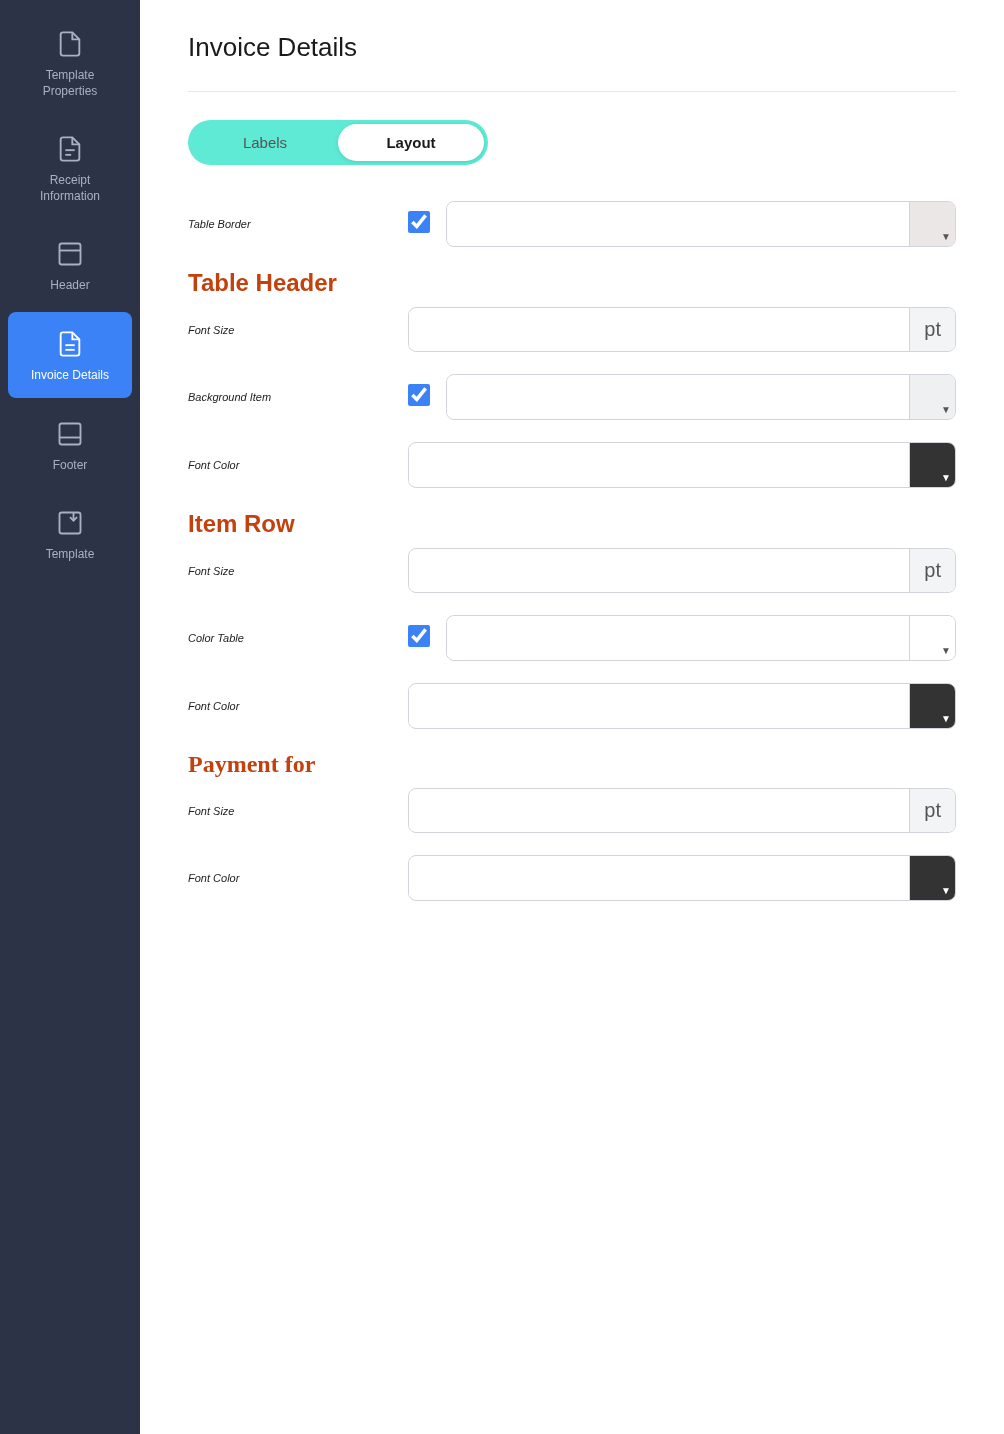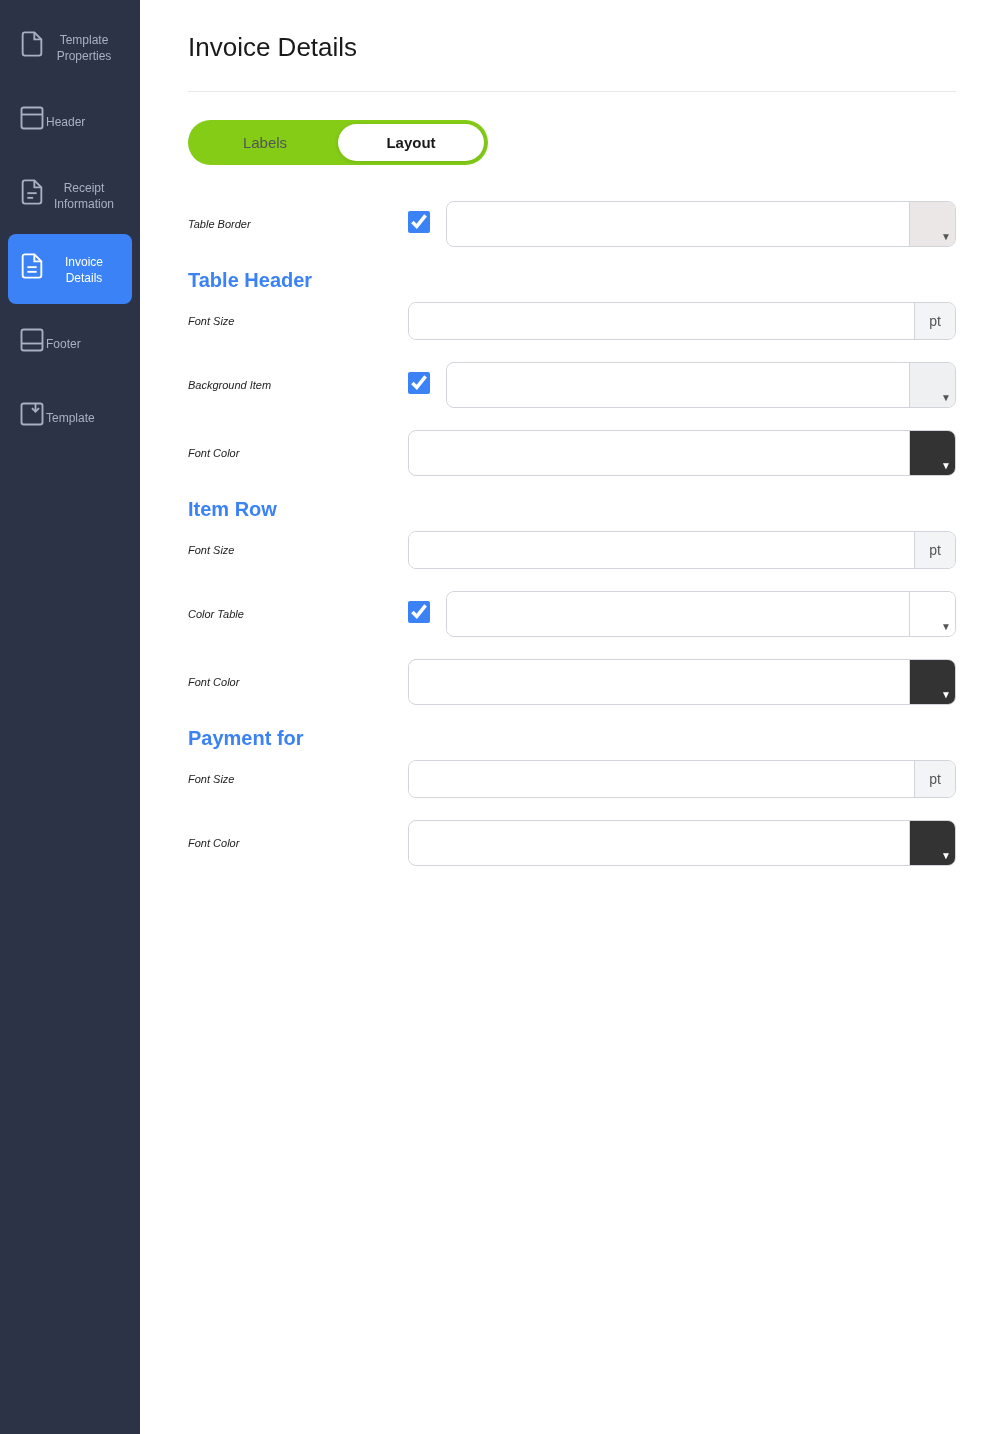--- a/index.html
+++ b/index.html
@@ -18,20 +18,21 @@
       background: #2c3347;
       display: flex;
       flex-direction: column;
       align-items: center;
       padding-top: 10px;
       flex-shrink: 0;
     }
     .sidebar-item {
       width: 100%;
       display: flex;
+      flex-direction: column;
       align-items: center;
       padding: 18px 10px 14px;
       color: #a8b0c5;
       cursor: pointer;
       border-radius: 8px;
       margin: 2px 8px;
       width: calc(100% - 16px);
       transition: background 0.15s;
     }
     .sidebar-item.active {
@@ -66,21 +67,21 @@
 
     .divider {
       border: none;
       border-top: 1px solid #e5e7eb;
       margin-bottom: 28px;
     }
 
     
     .tabs {
       display: flex;
-      background: #84cc16;
+      background: #5eead4;
       border-radius: 30px;
       width: 300px;
       padding: 4px;
       margin-bottom: 36px;
     }
     .tab {
       flex: 1;
       text-align: center;
       padding: 10px 20px;
       border-radius: 26px;
@@ -92,23 +93,23 @@
     }
     .tab.active {
       background: #ffffff;
       color: #1a1a1a;
       font-weight: 600;
       box-shadow: 0 1px 4px rgba(0,0,0,0.12);
     }
 
     
     .section-title {
-      font-size: 20px;
+      font-size: 24px;
       font-weight: 700;
-      color: #3b82f6;
+      color: #c2410c;
       margin-bottom: 22px;
       margin-top: 10px;
     }
 
     
     .field-row {
       display: flex;
       align-items: center;
       margin-bottom: 22px;
     }
@@ -193,21 +194,21 @@
       flex: 1;
       padding: 10px 14px;
       font-size: 14px;
       border: none;
       outline: none;
       background: #fff;
       color: #333;
     }
     .size-unit {
       padding: 10px 14px;
-      font-size: 14px;
+      font-size: 20px;
       background: #f3f4f6;
       color: #555;
       border-left: 1.5px solid #d1d5db;
       font-weight: 400;
     }
 
     .section-gap {
       margin-bottom: 10px;
     }
   </style>
@@ -222,39 +223,39 @@
         <path d="M14 2H6a2 2 0 0 0-2 2v16a2 2 0 0 0 2 2h12a2 2 0 0 0 2-2V8z"></path>
         <polyline points="14 2 14 8 20 8"></polyline>
       </svg>
     </span>
     <span class="label">Template Properties</span>
   </div>
 
   <div class="sidebar-item">
     <span class="icon">
       <svg width="28" height="28" viewBox="0 0 24 24" fill="none" stroke="currentColor" stroke-width="1.6">
-        <rect x="3" y="3" width="18" height="18" rx="2"></rect>
-        <line x1="3" y1="9" x2="21" y2="9"></line>
-      </svg>
-    </span>
-    <span class="label">Header</span>
-  </div>
-
-  <div class="sidebar-item">
-    <span class="icon">
-      <svg width="28" height="28" viewBox="0 0 24 24" fill="none" stroke="currentColor" stroke-width="1.6">
         <path d="M14 2H6a2 2 0 0 0-2 2v16a2 2 0 0 0 2 2h12a2 2 0 0 0 2-2V8z"></path>
         <polyline points="14 2 14 8 20 8"></polyline>
         <line x1="8" y1="13" x2="16" y2="13"></line>
         <line x1="8" y1="17" x2="13" y2="17"></line>
       </svg>
     </span>
     <span class="label">Receipt Information</span>
   </div>
 
+  <div class="sidebar-item">
+    <span class="icon">
+      <svg width="28" height="28" viewBox="0 0 24 24" fill="none" stroke="currentColor" stroke-width="1.6">
+        <rect x="3" y="3" width="18" height="18" rx="2"></rect>
+        <line x1="3" y1="9" x2="21" y2="9"></line>
+      </svg>
+    </span>
+    <span class="label">Header</span>
+  </div>
+
   <div class="sidebar-item active">
     <span class="icon">
       <svg width="28" height="28" viewBox="0 0 24 24" fill="none" stroke="currentColor" stroke-width="1.6">
         <path d="M14 2H6a2 2 0 0 0-2 2v16a2 2 0 0 0 2 2h12a2 2 0 0 0 2-2V8z"></path>
         <polyline points="14 2 14 8 20 8"></polyline>
         <line x1="8" y1="13" x2="16" y2="13"></line>
         <line x1="8" y1="17" x2="16" y2="17"></line>
       </svg>
     </span>
     <span class="label">Invoice Details</span>
@@ -379,21 +380,21 @@
     <div class="field-control">
       <div class="color-input-group">
         <input type="text" class="color-text-input" style="">
         <button class="color-swatch-btn" style="background-color: #333333;">
           <span class="chevron">▼</span>
         </button>
       </div>
     </div>
   </div>
 
-  <h2 class="section-title section-gap" style="margin-top: 8px;">Payment for</h2>
+  <h2 class="section-title section-gap" style="margin-top: 8px; font-family: Liberation Serif, serif;">Payment for</h2>
 
   <div class="field-row">
     <span class="field-label">Font Size</span>
     <div class="field-control">
       <div class="size-input-group">
         <input type="text" class="size-text-input" style="">
         <span class="size-unit">pt</span>
       </div>
     </div>
   </div>

